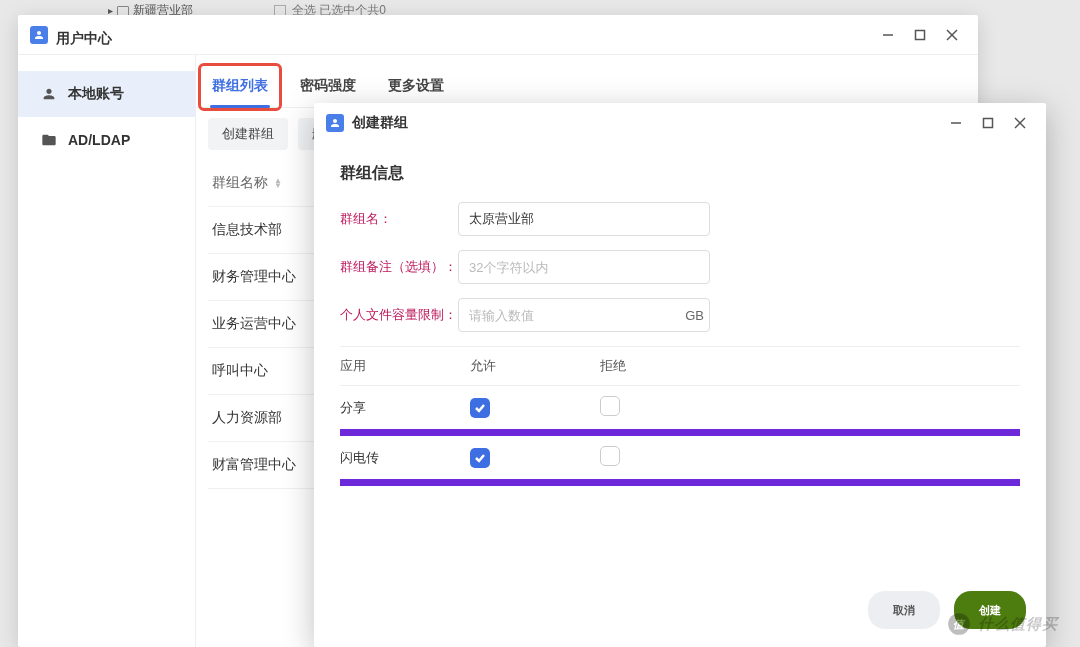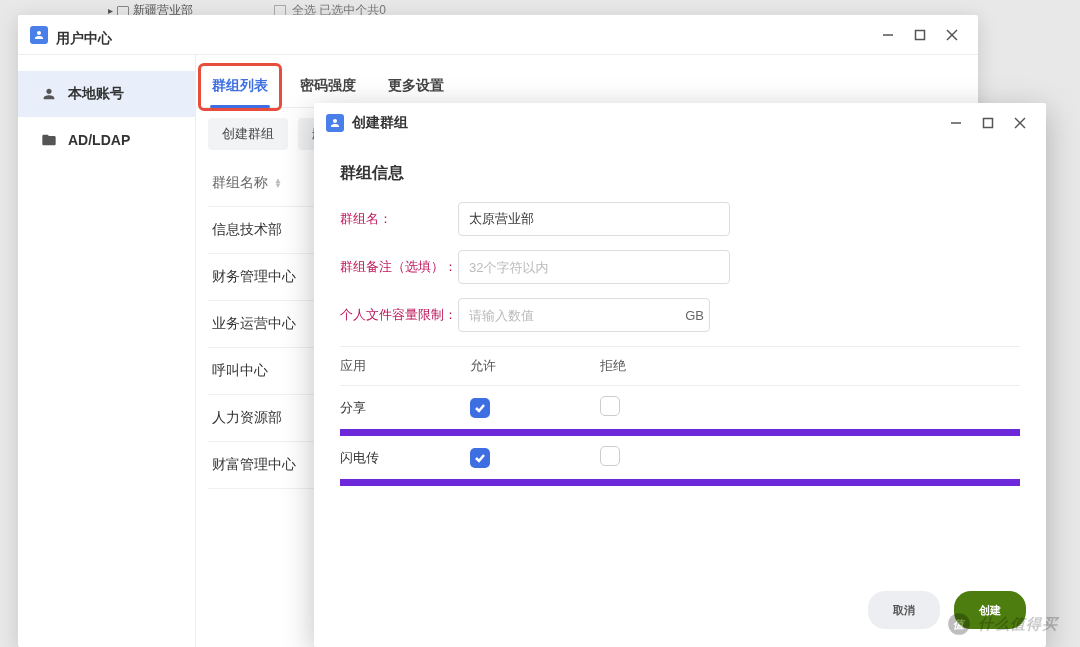--- a/index.html
+++ b/index.html
@@ -137,21 +137,21 @@
     display:flex; flex-direction:column;
   }
   .modal-title { height:40px; display:flex; align-items:center; padding:0 12px; }
   .modal-title .title { font-weight:600; }
   .modal-body { flex:1; padding: 20px 26px 10px; overflow:auto; }
   .section-title { font-size:16px; font-weight:700; margin-bottom:18px; }
 
   .form-row { display:flex; align-items:center; margin-bottom:14px; }
   .form-label { width:118px; color:#be185d; font-size:13px; }
   .form-input {
-    width: 272px; height:34px;
+    width: 252px; height:34px;
     border:1px solid #ddd; border-radius:4px;
     padding: 0 10px; font-size:13px; color:#333;
   }
   .form-input::placeholder { color:#bbb; }
   .input-wrap { position:relative; width:252px; }
   .input-suffix { position:absolute; right:6px; top:50%; transform:translateY(-50%); color:#666; font-size:13px; }
 
   .perm-table { width:100%; margin-top:6px; }
   .perm-head, .perm-row {
     display:grid; grid-template-columns: 130px 130px 1fr;

